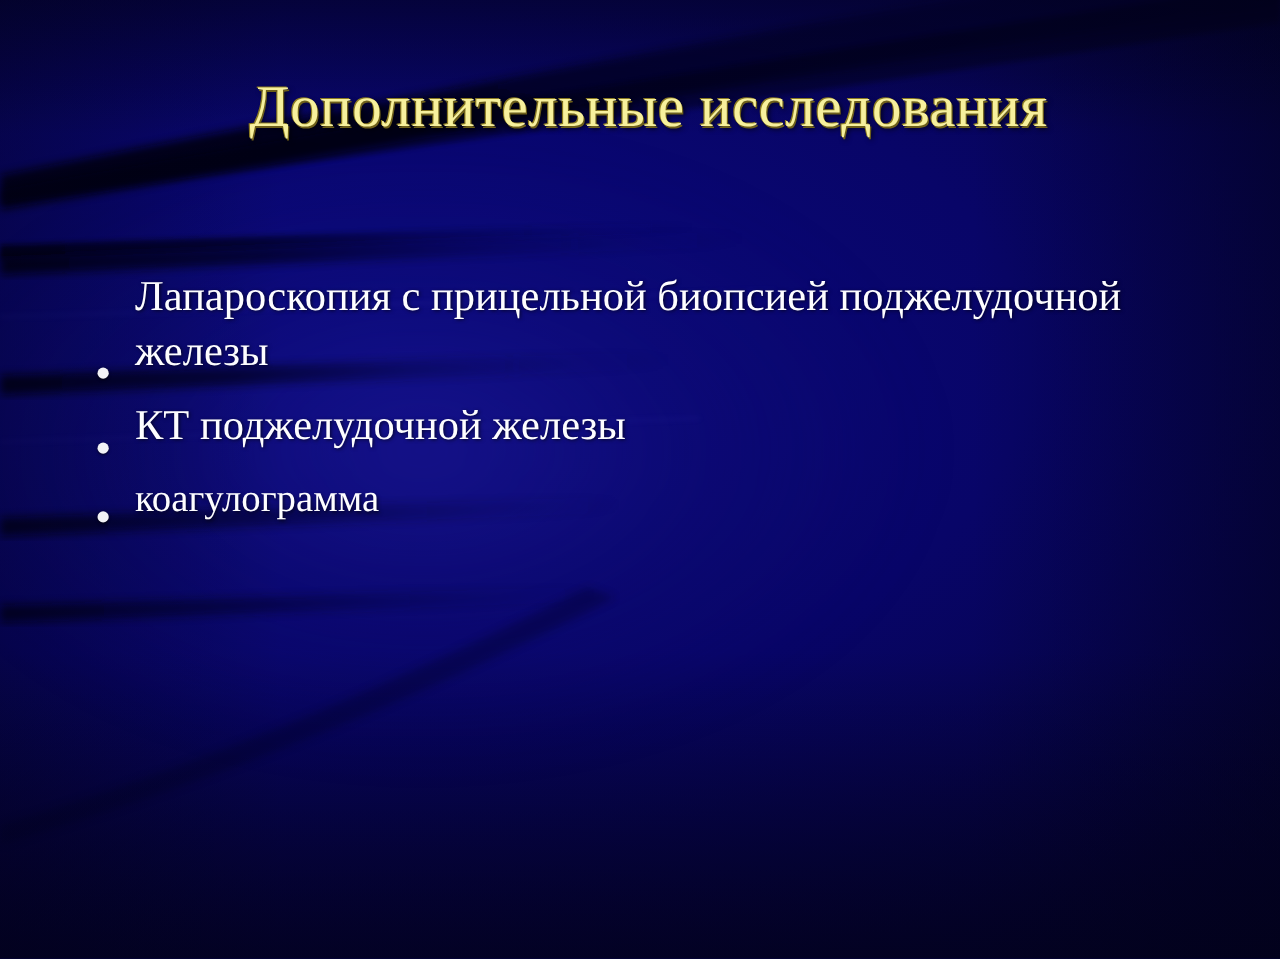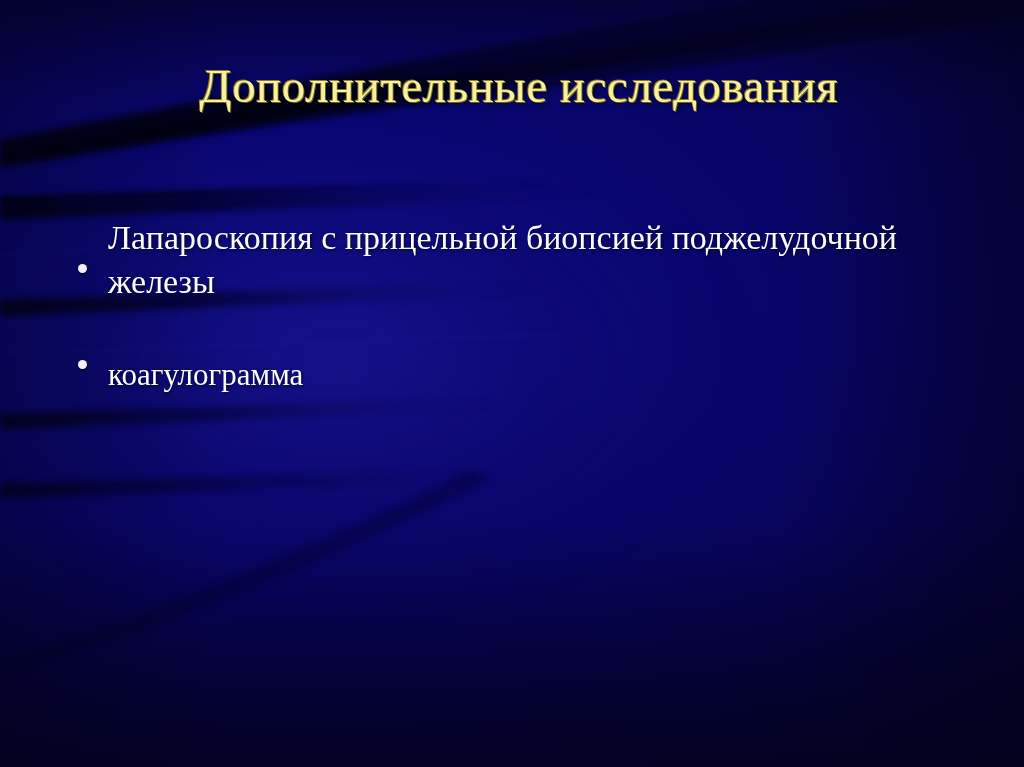--- a/index.html
+++ b/index.html
@@ -68,21 +68,21 @@
 
   
   .body {
     position: absolute;
     left: 78px;
     top: 216px;
     width: 880px;
   }
   .bullet-row {
     display: flex;
-    align-items: center;
+    align-items: flex-end;
     margin-bottom: 16px;
     font-family: Liberation Serif, serif;
   }
   .bullet-marker {
     flex: 0 0 auto;
     width: 30px;
     margin-top: 17px;
     text-align: left;
   }
   .bullet-marker i {
@@ -94,21 +94,21 @@
     box-shadow: 0 1px 2px rgba(0,0,0,0.6);
   }
   .bullet-text {
     flex: 1 1 auto;
     color: #fdfdff;
     font-size: 34px;
     line-height: 1.28;
     text-shadow: 1px 1px 3px rgba(0,0,0,0.65);
     max-width: 790px;
   }
-  .bullet-row.small .bullet-text { font-size: 31px; margin-top: 36px; }
+  .bullet-row.small .bullet-text { font-size: 31px; }
   .bullet-row.small .bullet-marker { margin-top: 15px; }
 </style>
 </head>
 <body>
 
 <div id="slide">
 
   <div class="bg-base"></div>
   <div class="bg-glow"></div>
 
@@ -167,20 +167,26 @@
 
   <div class="body">
 
     <div class="bullet-row">
       <span class="bullet-marker">
           <i></i>
         </span>
       <span class="bullet-text">Лапароскопия с прицельной биопсией поджелудочной железы</span>
     </div>
 
+    <div class="bullet-row">
+      <span class="bullet-marker">
+          <i></i>
+        </span>
+      <span class="bullet-text">КТ поджелудочной железы</span>
+    </div>
 
     <div class="bullet-row small">
       <span class="bullet-marker">
           <i></i>
         </span>
       <span class="bullet-text">коагулограмма</span>
     </div>
 
 
   </div>

